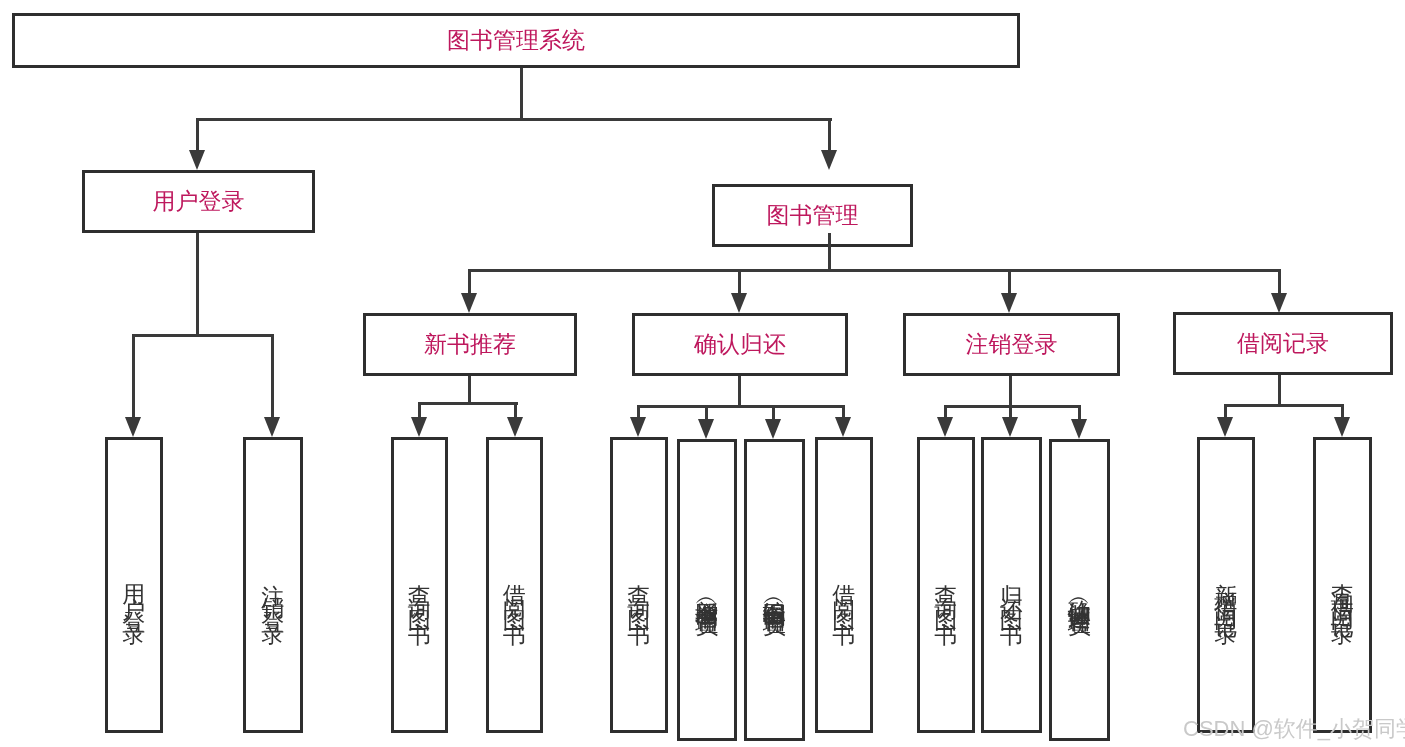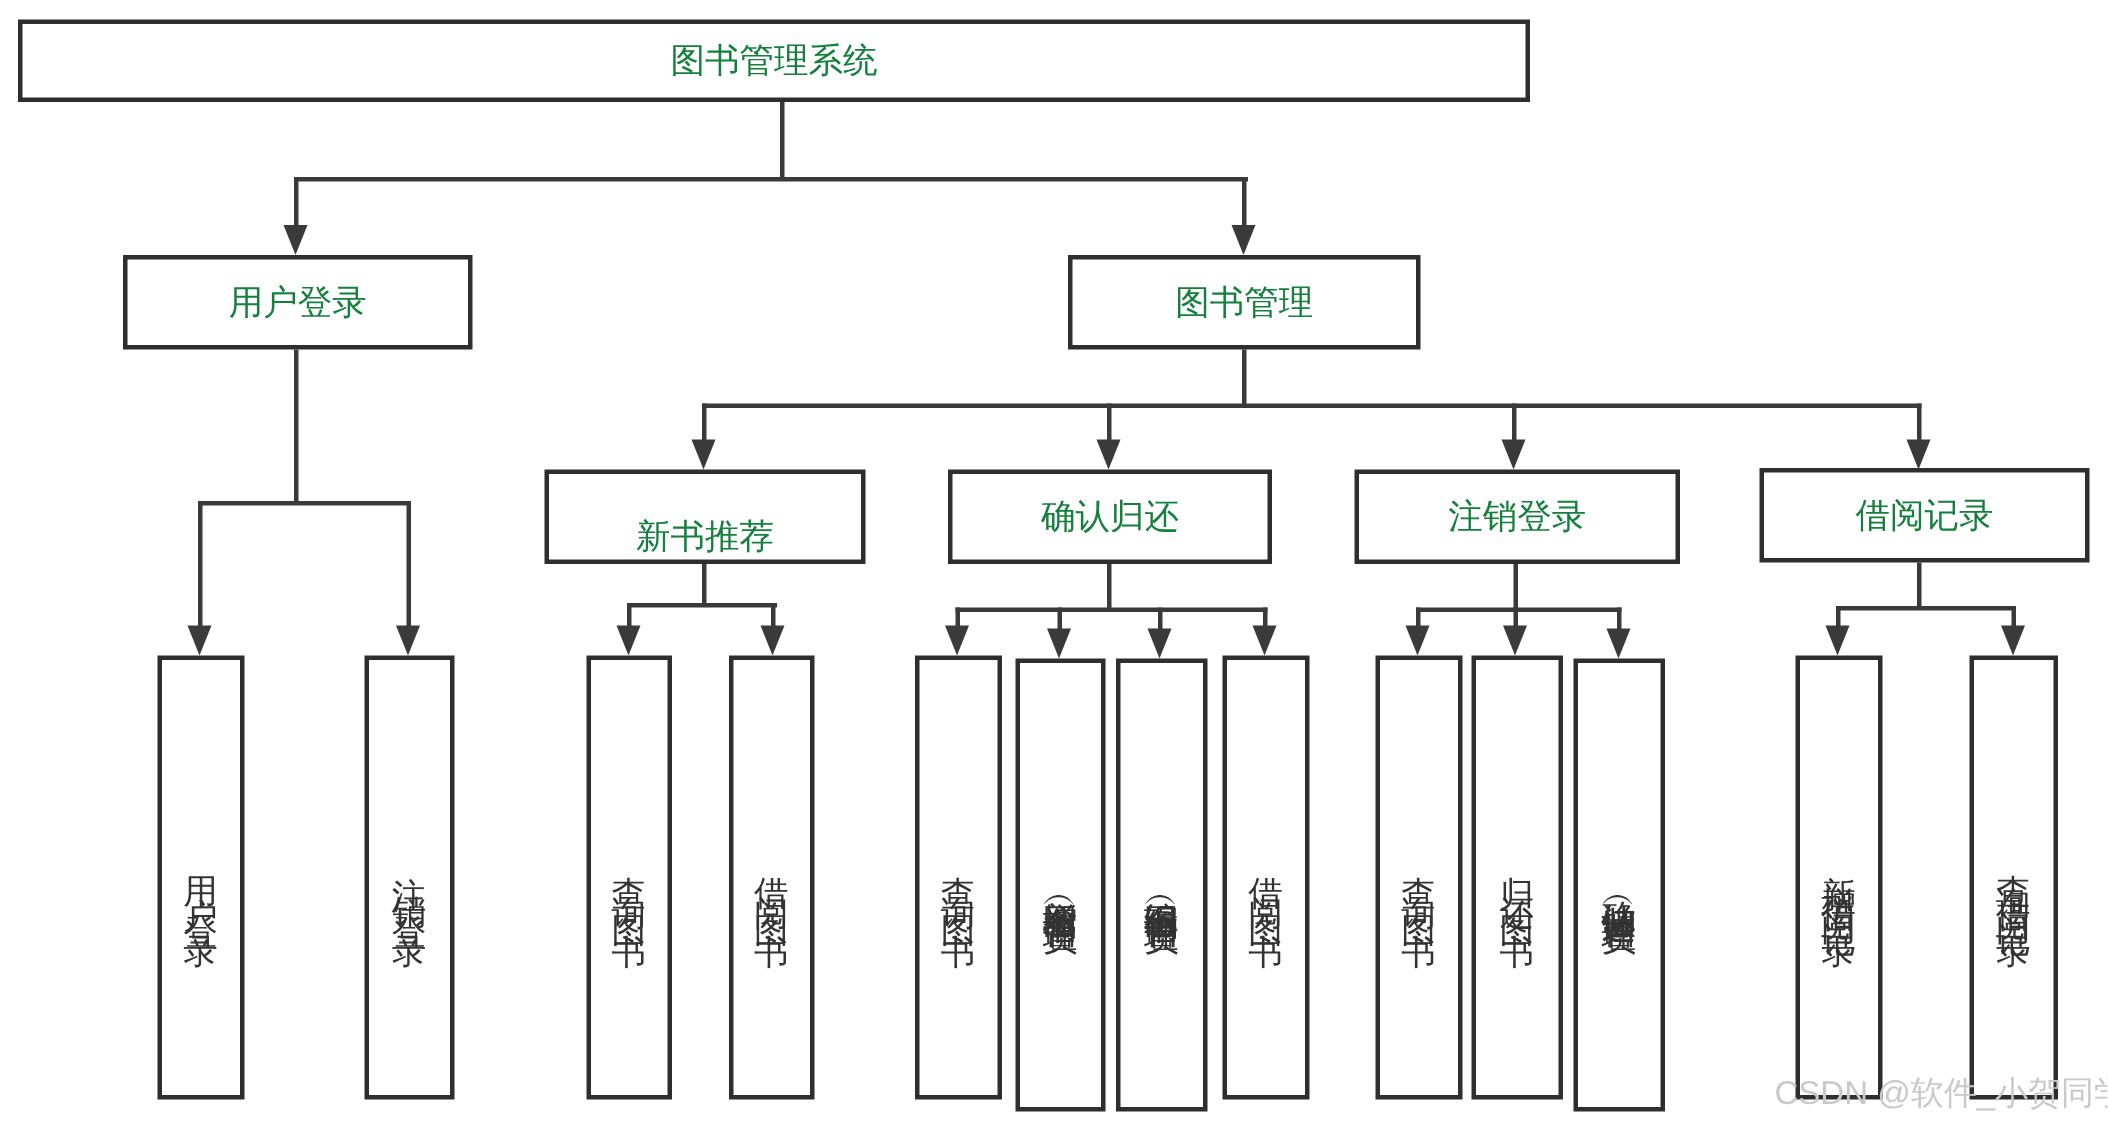--- a/index.html
+++ b/index.html
@@ -3,21 +3,21 @@
 <meta charset="utf-8">
 <style>
   html,body{margin:0;padding:0;background:#ffffff;}
   #canvas{
     position:relative;width:1405px;height:747px;background:#ffffff;overflow:hidden;
     font-family:"Liberation Sans","DejaVu Sans",sans-serif;color:#333333;
   }
   .hbox{
     position:absolute;border:3px solid #2e2e2e;background:#ffffff;
     display:flex;align-items:center;justify-content:center;
-    font-size:23px;color:#15803d;box-sizing:border-box;
+    font-size:23px;color:#be185d;box-sizing:border-box;
   }
   .vbox{
     position:absolute;border:3px solid #2e2e2e;background:#ffffff;
     display:flex;align-items:center;justify-content:center;
     box-sizing:border-box;
   }
   .vlabel{
     writing-mode:vertical-rl;text-orientation:mixed;
     font-size:23px;line-height:1.15;color:#333333;white-space:nowrap;
   }
@@ -41,25 +41,25 @@
 <div id="canvas">
 
   <div class="hbox" style="left:12px;top:13px;width:1008px;height:55px;">
     <span>图书管理系统</span>
   </div>
 
   <div class="hbox" style="left:82px;top:170px;width:233px;height:63px;">
     <span>用户登录</span>
   </div>
 
-  <div class="hbox" style="left:712px;top:170px;width:235px;height:63px;text-align:center;">
+  <div class="hbox" style="left:712px;top:184px;width:201px;height:63px;text-align:center;">
     <span>图书管理</span>
   </div>
 
-  <div class="hbox" style="left:363px;top:313px;width:214px;height:63px;align-items:flex-end;">
+  <div class="hbox" style="left:363px;top:313px;width:214px;height:63px;">
     <span>新书推荐</span>
   </div>
 
   <div class="hbox" style="left:632px;top:313px;width:216px;height:63px;">
     <span>确认归还</span>
   </div>
 
   <div class="hbox" style="left:903px;top:313px;width:217px;height:63px;">
     <span>注销登录</span>
   </div>

